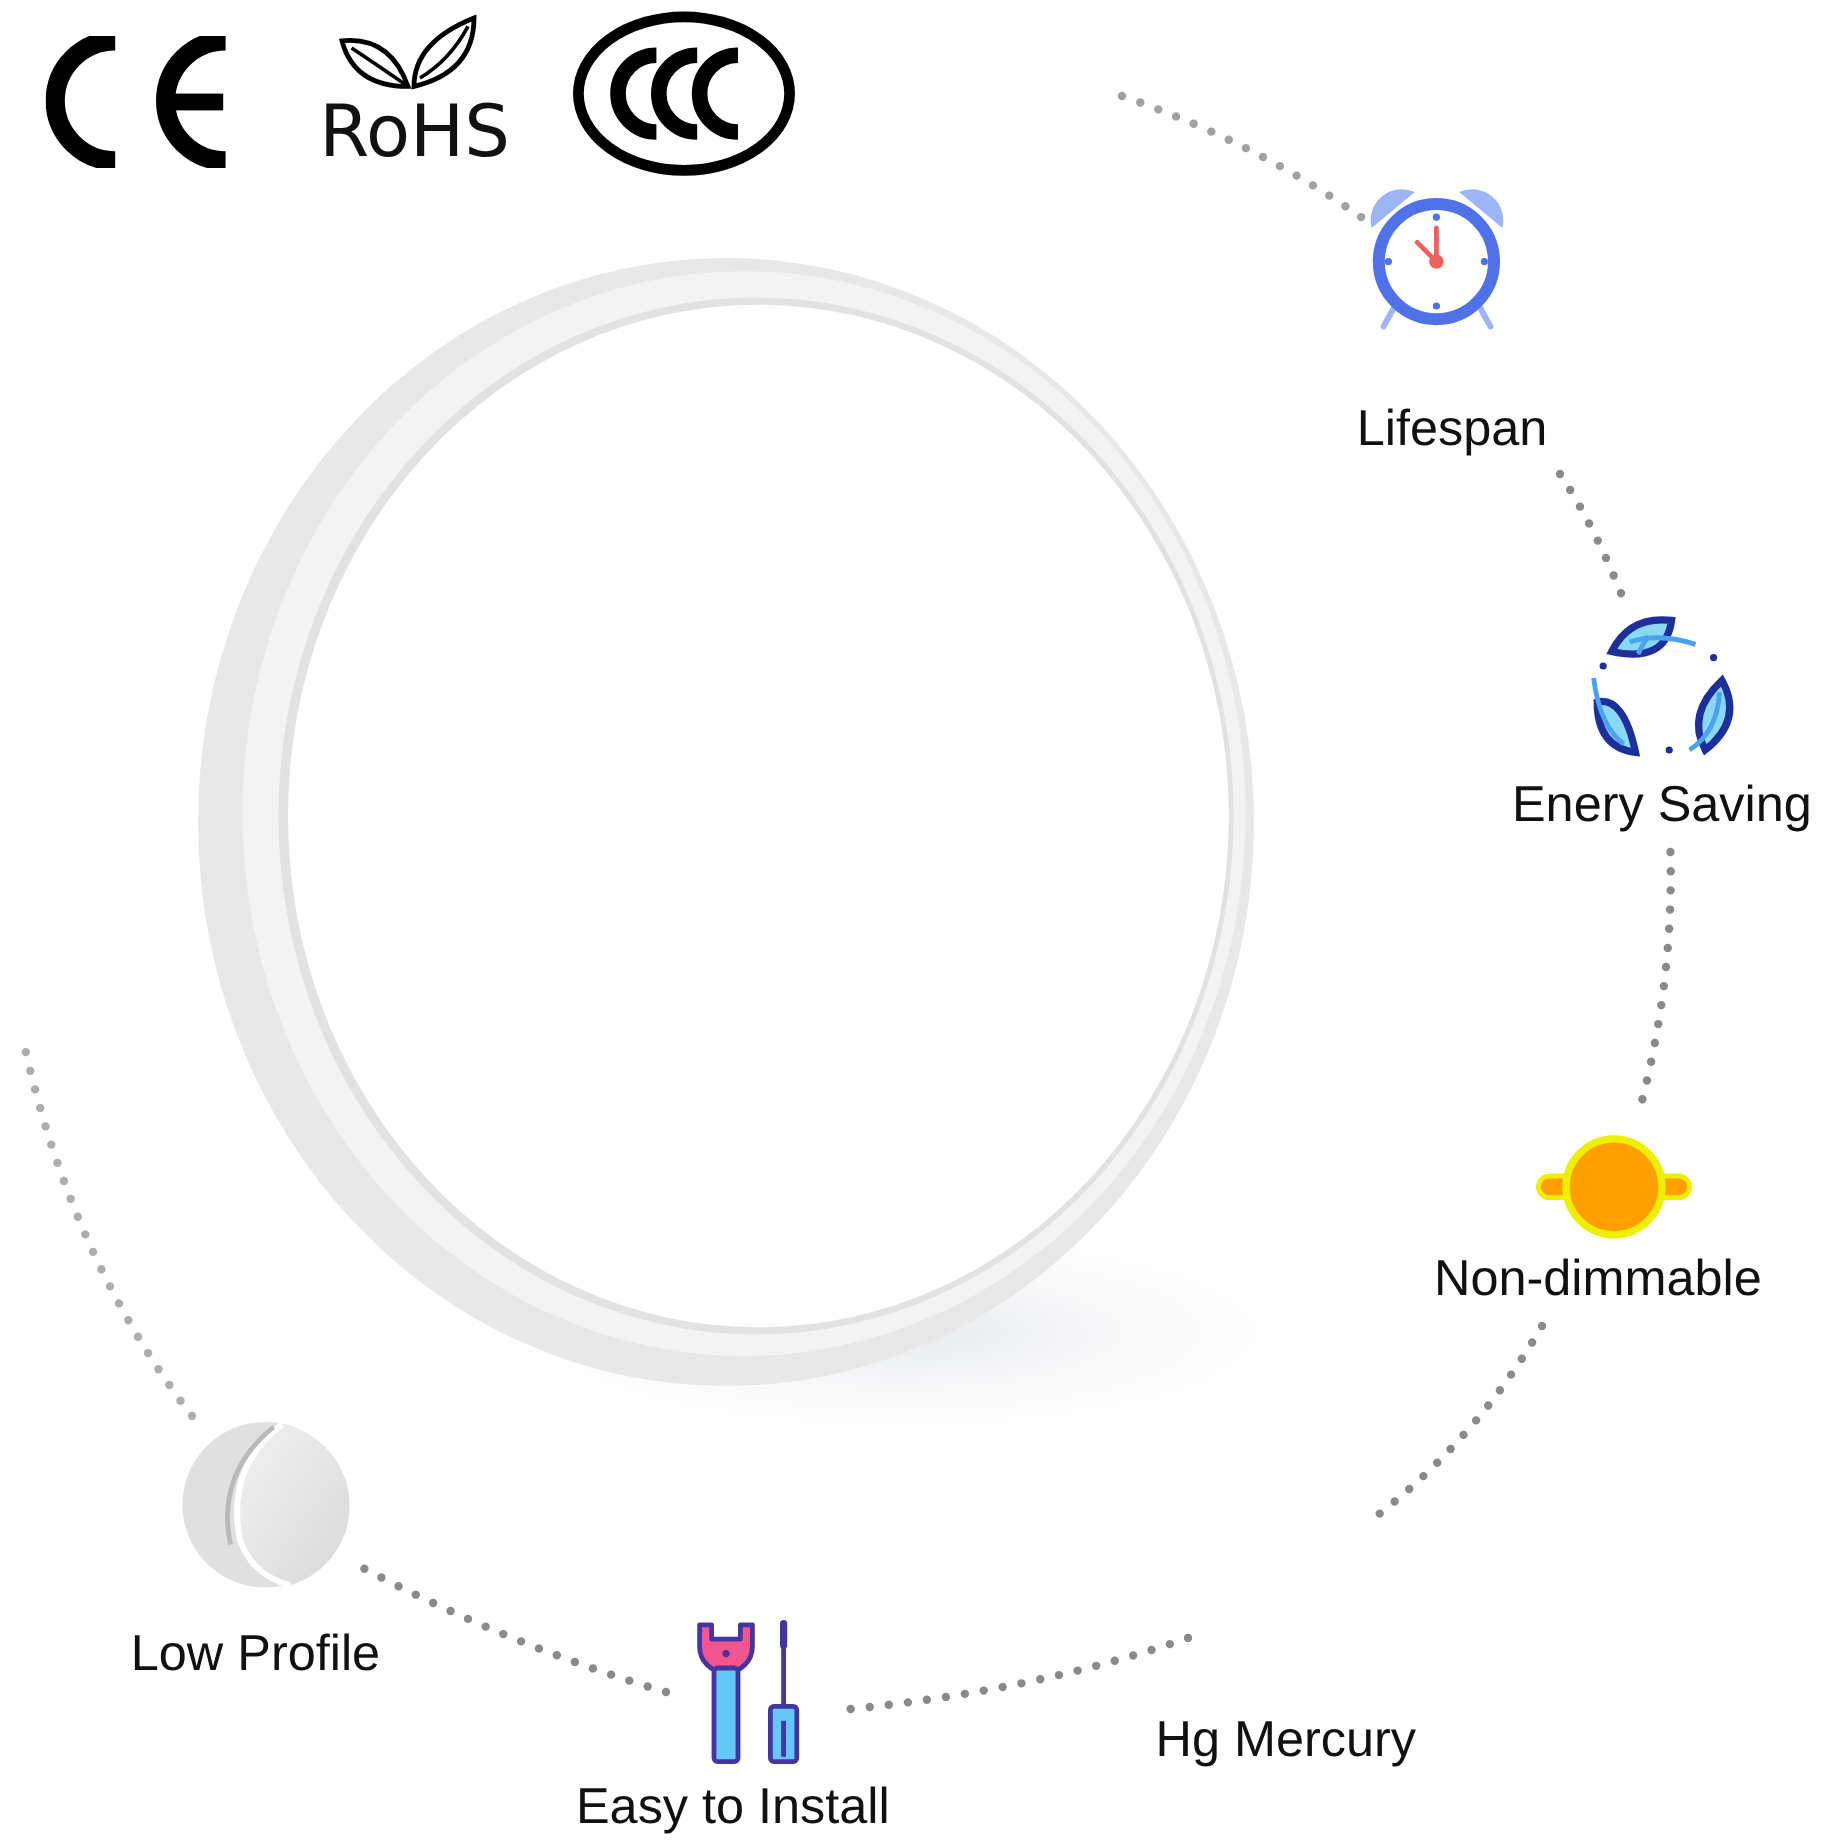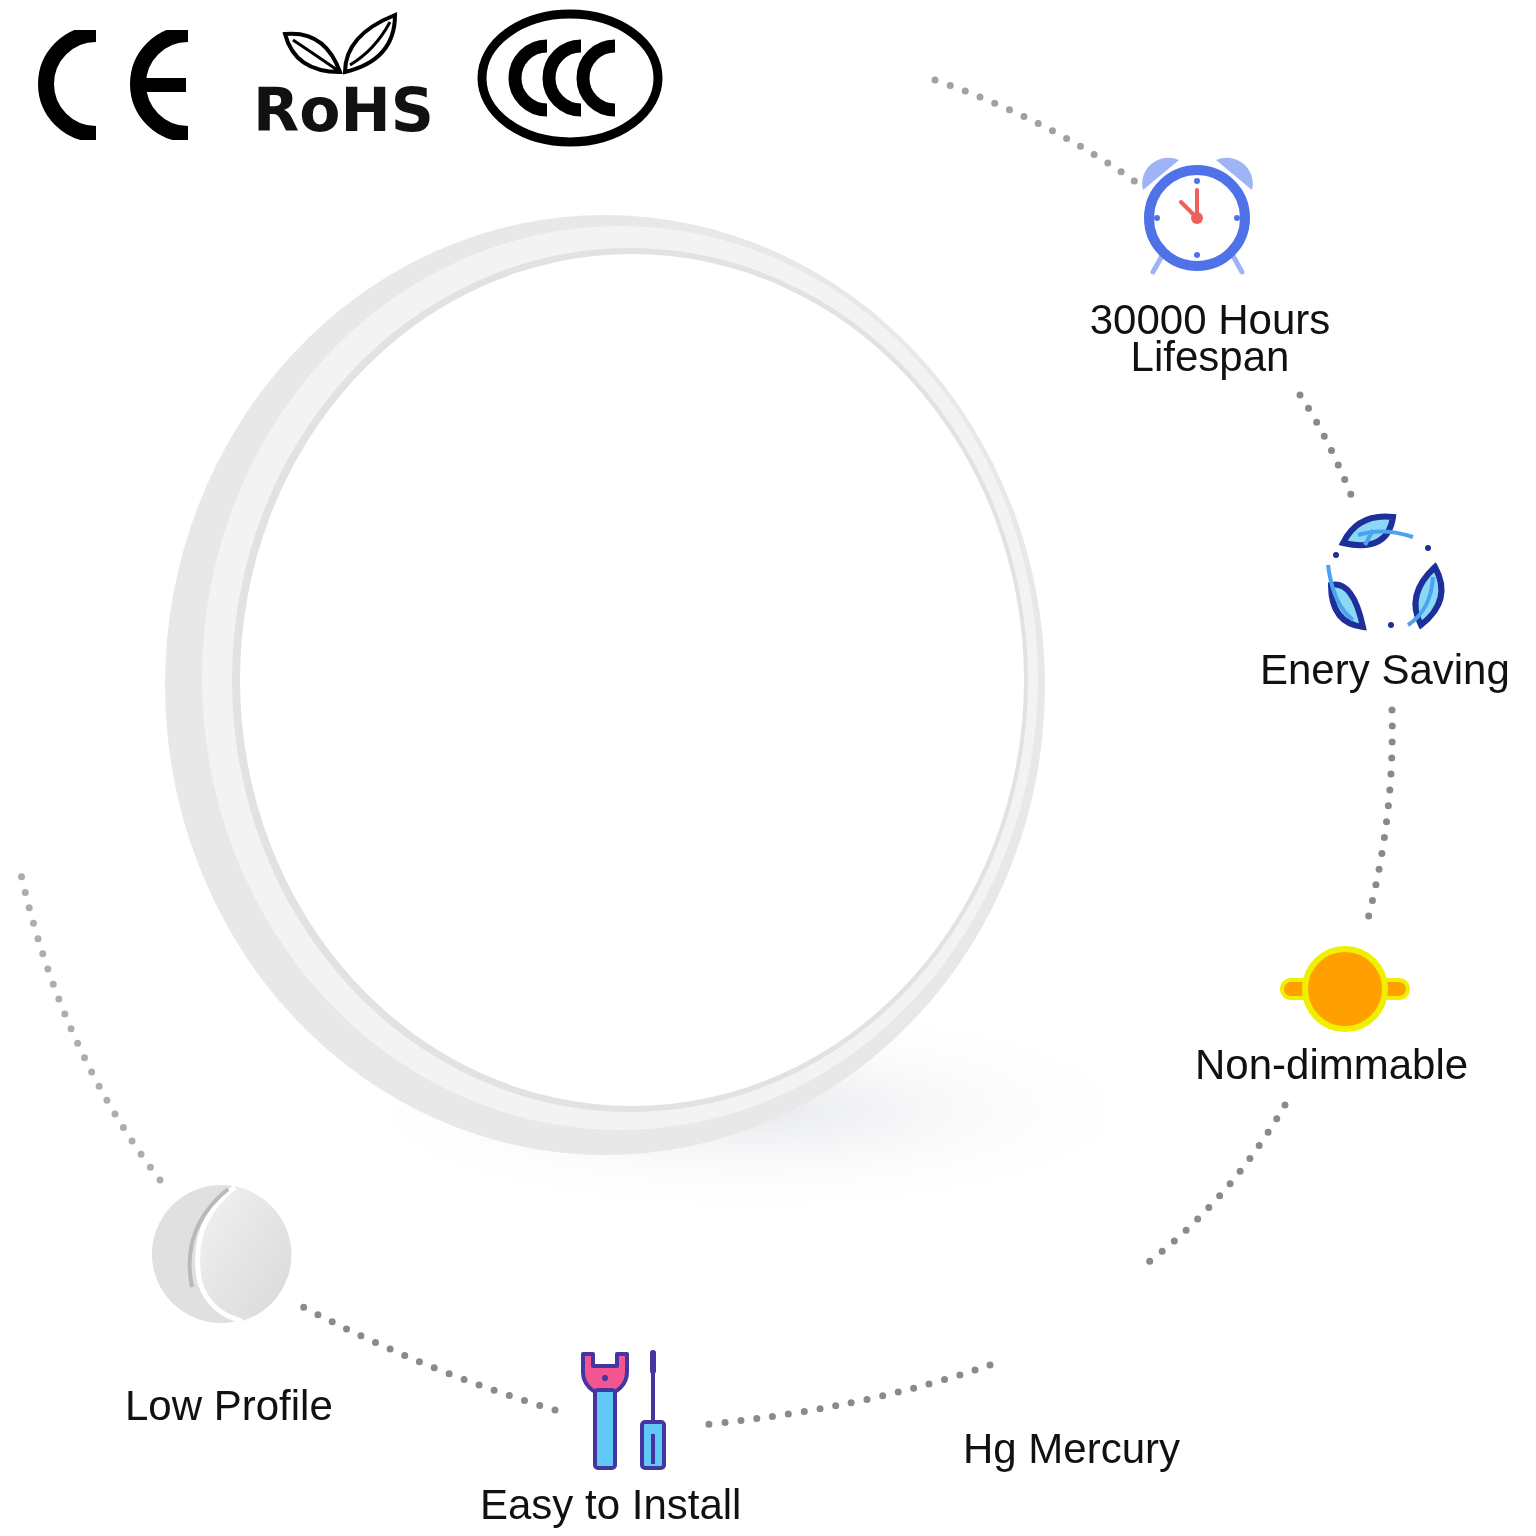--- a/index.html
+++ b/index.html
@@ -34,21 +34,21 @@
     </svg>
 
   </div>
   <div class="abs" style="left:215px;top:10px;width:180px;height:140px;">
     <svg width="180" height="70" viewBox="0 0 180 70">
       <path d="M40 24 Q80 20 95 62 Q50 62 40 24 Z" fill="none" stroke="#000" stroke-width="4"></path>
       <path d="M48 30 Q75 48 95 62" fill="none" stroke="#000" stroke-width="3"></path>
       <path d="M100 62 Q100 25 150 5 Q150 50 100 62 Z" fill="none" stroke="#000" stroke-width="4"></path>
       <path d="M105 55 Q130 40 145 12" fill="none" stroke="#000" stroke-width="3"></path>
     </svg>
-    <div style="font-family:'DejaVu Sans',sans-serif;font-weight:bold;font-size:60px;line-height:60px;margin-left:8px;">RoHS</div>
+    <div style="font-family:'DejaVu Sans',sans-serif;font-weight:normal;font-size:60px;line-height:60px;margin-left:21px;">RoHS</div>
   </div>
   <div class="abs" style="left:445px;top:8px;">
     <svg width="190" height="140" viewBox="0 0 190 140">
       <ellipse cx="95" cy="70" rx="88" ry="64" fill="none" stroke="#000" stroke-width="9"></ellipse>
       <path d="M72 38 A32 32 0 0 0 72 102" fill="none" stroke="#000" stroke-width="13"></path>
       <path d="M106 38 A32 32 0 0 0 106 102" fill="none" stroke="#000" stroke-width="13"></path>
       <path d="M140 38 A32 32 0 0 0 140 102" fill="none" stroke="#000" stroke-width="13"></path>
     </svg>
 
   </div>
@@ -80,21 +80,20 @@
       <circle cx="62" cy="68" r="48" fill="#fff" stroke="#4f72e8" stroke-width="10"></circle>
       <circle cx="62" cy="31" r="3" fill="#4f72e8"></circle>
       <circle cx="62" cy="105" r="3" fill="#4f72e8"></circle>
       <circle cx="22" cy="68" r="3" fill="#4f72e8"></circle>
       <circle cx="102" cy="68" r="3" fill="#4f72e8"></circle>
       <line x1="62" y1="68" x2="62" y2="40" stroke="#f0605a" stroke-width="4" stroke-linecap="round"></line>
       <line x1="62" y1="68" x2="46" y2="52" stroke="#f0605a" stroke-width="4" stroke-linecap="round"></line>
       <circle cx="62" cy="68" r="6" fill="#f0605a"></circle>
     </svg>
   </div>
-  <div class="label" style="left:0;width:300px;top:145px;">30000 Hours</div>
   <div class="label" style="left:0;width:300px;top:182px;">Lifespan</div>
 </div>
 
 <div class="abs" style="left:1255px;top:500px;width:281px;height:200px;">
   <div class="abs" style="left:68px;top:5px;">
     <svg width="140" height="130" viewBox="0 0 140 130">
       <path d="M20 38 Q35 8 70 12 Q65 48 20 38 Z" fill="#8ad8f4" stroke="#1d2f9a" stroke-width="6"></path>
       <path d="M35 30 Q60 22 90 32" fill="none" stroke="#4aa3ee" stroke-width="4"></path>
       <path d="M50 25 L42 40" stroke="#4aa3ee" stroke-width="4"></path>
       <path d="M98 120 Q82 90 112 62 Q130 95 98 120 Z" fill="#8ad8f4" stroke="#1d2f9a" stroke-width="6"></path>
@@ -150,14 +149,14 @@
           <stop offset="0" stop-color="#f2f2f2"></stop>
           <stop offset="1" stop-color="#d8d8d8"></stop>
         </linearGradient>
       </defs>
       <circle cx="71" cy="71" r="69" fill="#e0e0e0"></circle>
       <path d="M85 4 Q38 40 50 100 Q60 130 92 138 A69 69 0 0 0 85 4 Z" fill="url(#lp)"></path>
       <path d="M85 4 Q38 40 50 100 Q60 130 92 138" fill="none" stroke="#ffffff" stroke-width="5"></path>
       <path d="M78 6 Q30 45 42 104" fill="none" stroke="#b9b9b9" stroke-width="4"></path>
     </svg>
   </div>
-  <div class="label" style="left:20px;top:173px;margin-top:28px;">Low Profile</div>
+  <div class="label" style="left:4px;top:173px;">Low Profile</div>
 </div>
 
 </body></html>

